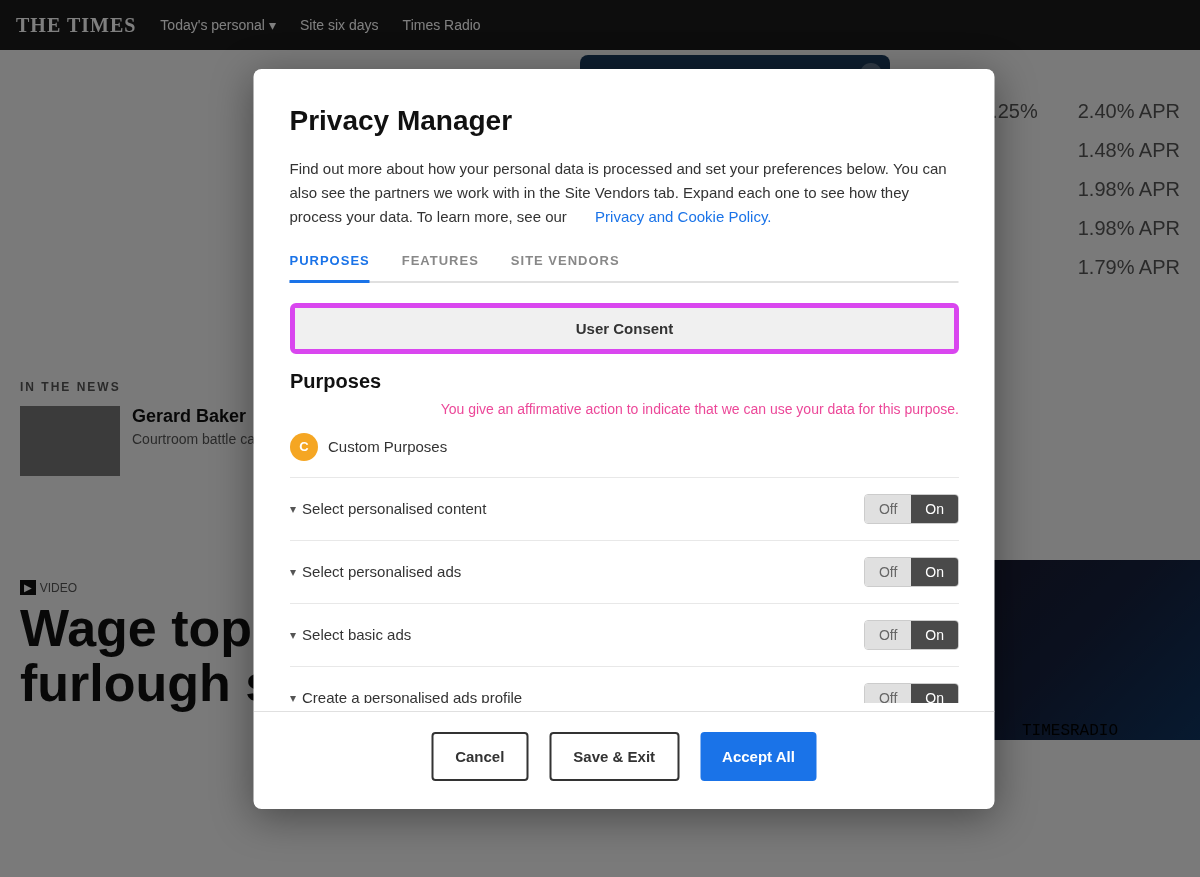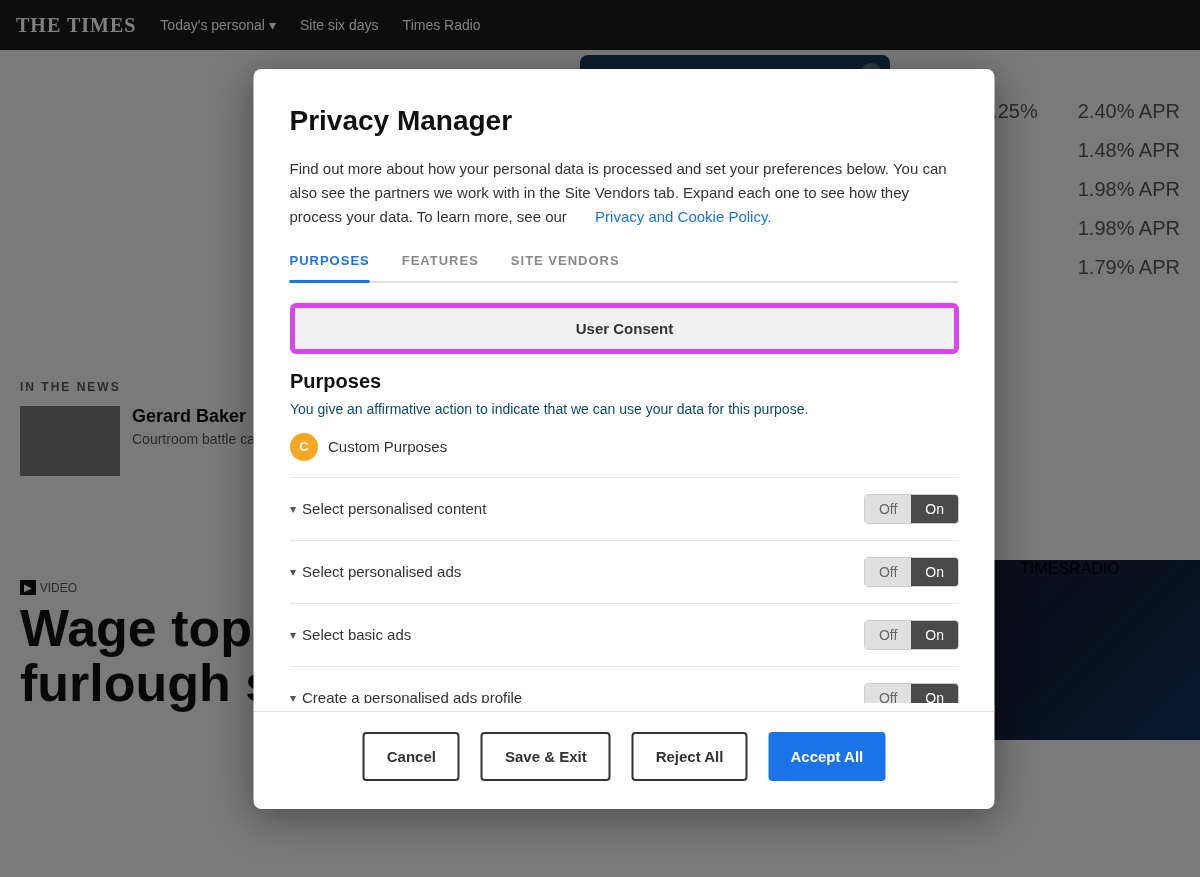--- a/index.html
+++ b/index.html
@@ -118,21 +118,21 @@
     .video-label { font-size: 12px; color: #555; margin-bottom: 6px; display: flex; align-items: center; gap: 4px; }
     .video-icon { background: #111; color: #fff; font-size: 10px; padding: 2px 4px; }
     .headline-text { font-size: 52px; font-weight: 900; color: #111; line-height: 1.05; }
 
     
     .times-radio-img {
       position: absolute;
       right: 0; top: 500px;
       width: 280px; height: 200px;
       background: linear-gradient(135deg, #1a1a2e 0%, #16213e 50%, #0f3460 100%);
-      display: flex; align-items: flex-start; justify-content: center;
+      display: flex; align-items: flex-end; justify-content: center; font-family: Liberation Mono, monospace;
     }
 
     
     .overlay-backdrop {
       position: absolute;
       top: 0; left: 0;
       width: 100%; height: 100%;
       background: rgba(0,0,0,0.5);
       z-index: 10;
     }
@@ -229,22 +229,23 @@
     }
 
     .purposes-title {
       font-size: 20px;
       font-weight: 700;
       color: #111;
       margin-bottom: 8px;
     }
     .purposes-desc {
       font-size: 14px;
-      color: #0c4a6e;
+      color: #ec4899;
       margin-bottom: 16px;
+      text-align: right;
     }
 
     
     .custom-purposes-row {
       display: flex;
       align-items: center;
       gap: 10px;
       margin-bottom: 16px;
     }
     .custom-badge {
@@ -501,16 +502,15 @@
           <button class="toggle-off">Off</button>
           <button class="toggle-on selected">On</button>
         </div>
       </div>
     </div>
   </div>
 
   <div class="modal-footer">
     <button class="btn btn-outline">Cancel</button>
     <button class="btn btn-outline">Save &amp; Exit</button>
-    <button class="btn btn-outline">Reject All</button>
     <button class="btn btn-primary">Accept All</button>
   </div>
 </div>
 
 </body></html>

